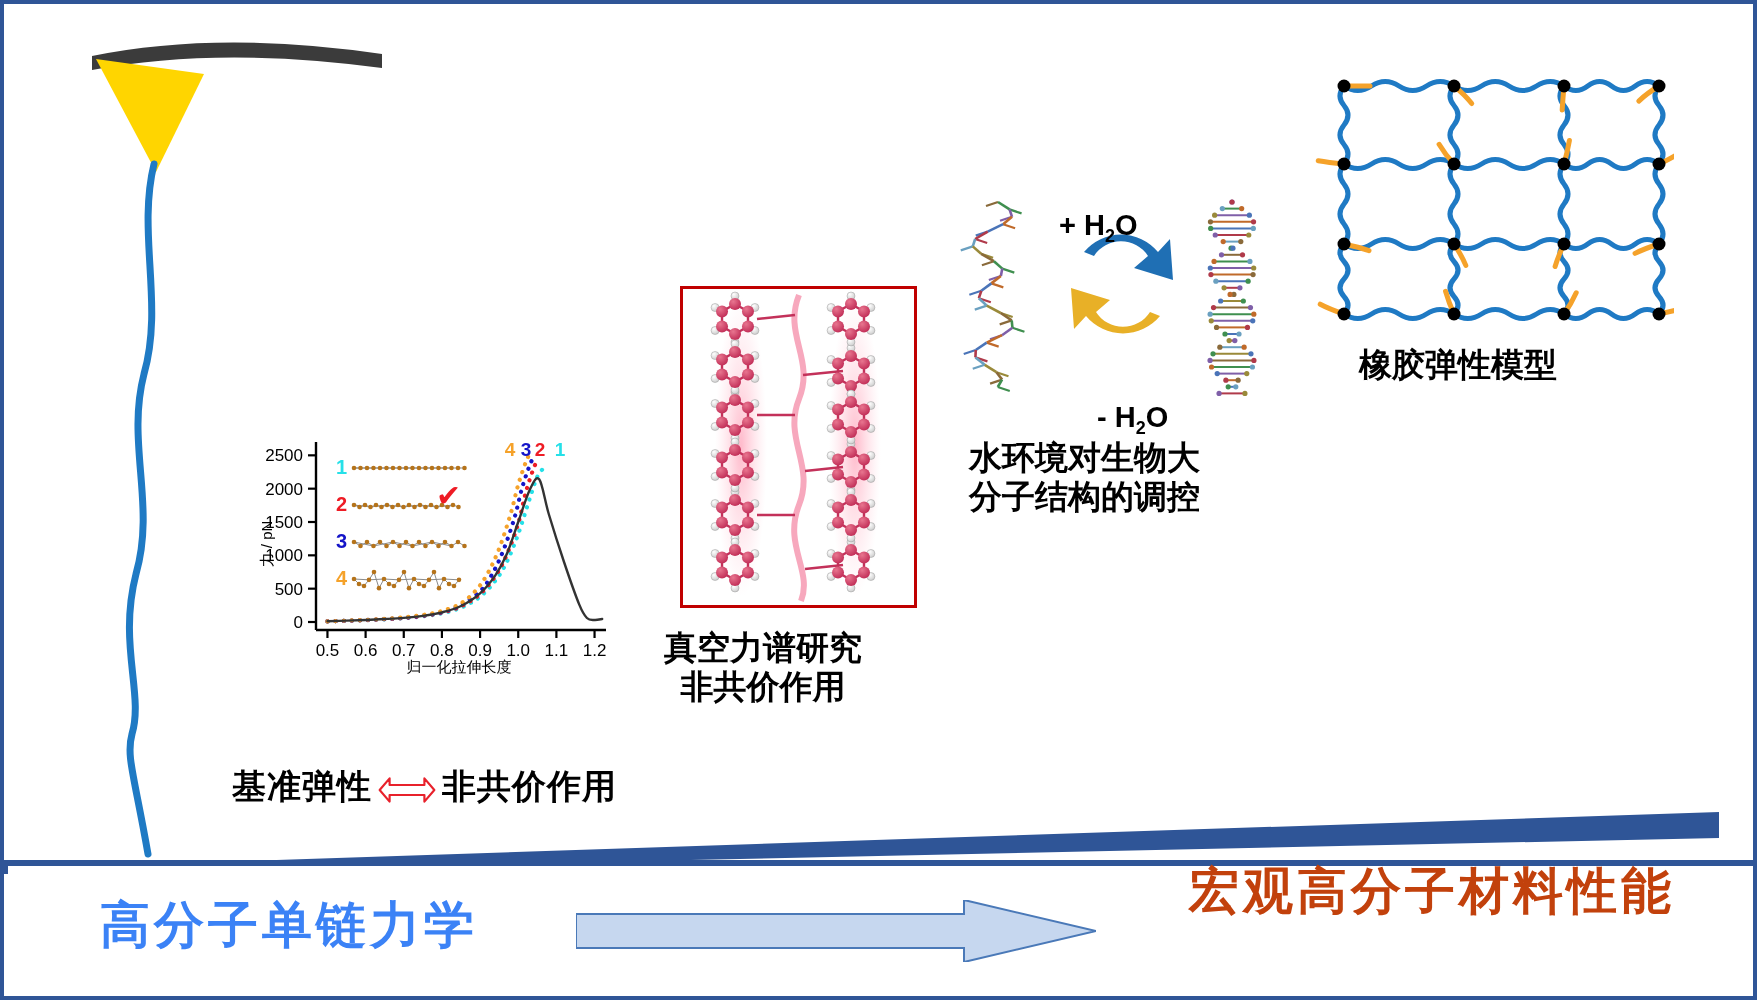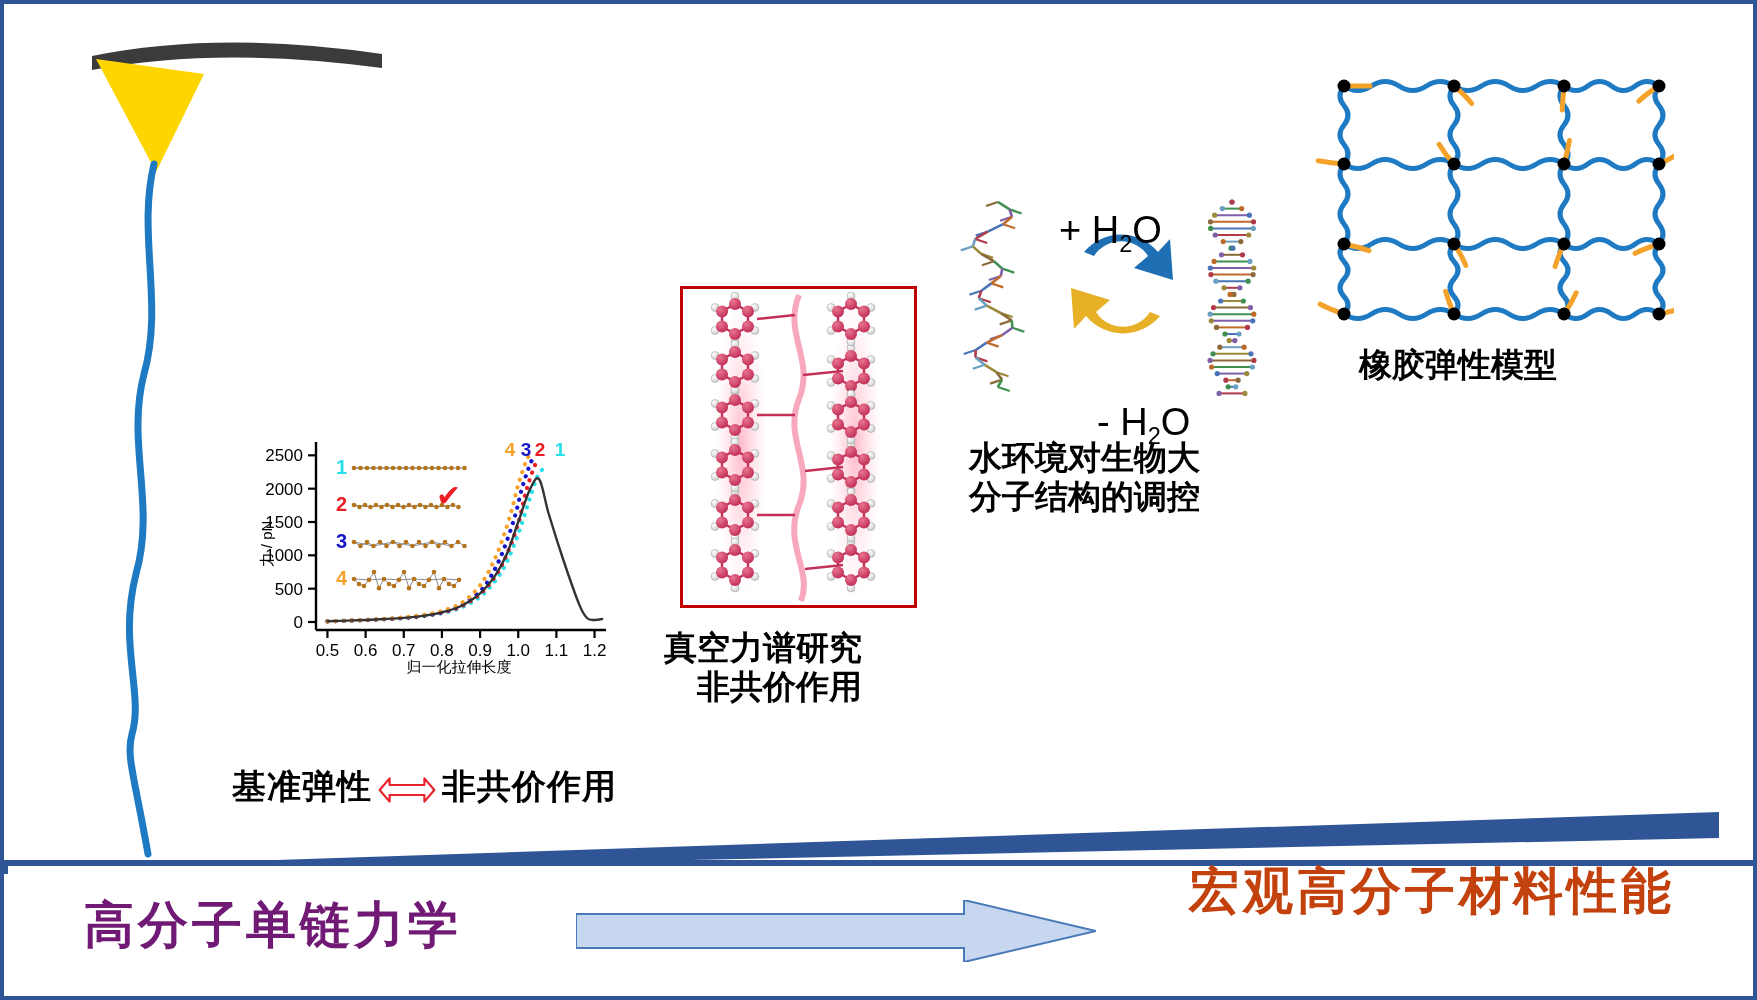--- a/index.html
+++ b/index.html
@@ -63,21 +63,21 @@
     display: flex;
     align-items: flex-end;
     gap: 6px;
   }
   #caption-chart .dbl-arrow { display:inline-block; width:58px; height:32px; }
 
   #caption-vacuum {
     left: 660px;
     top: 625px;
     font-size: 33px;
-    text-align: right;
+    text-align: center;
   }
 
   #caption-water {
     left: 965px;
     top: 435px;
     font-size: 33px;
     text-align: right;
   }
 
   #caption-rubber {
@@ -95,22 +95,22 @@
     border: 3px solid #c00000;
     background: #ffffff;
     box-sizing: border-box;
     overflow: hidden;
   }
 
   
   #water-panel { left: 940px; top: 190px; width: 360px; height: 210px; }
   .h2o-label {
     font-family: "Liberation Sans", sans-serif;
-    font-weight: normal;
-    font-size: 38px;
+    font-weight: bold;
+    font-size: 29px;
     color: #000;
     white-space: nowrap;
   }
   .h2o-label sub { font-size: 0.62em; }
   #h2o-plus { left: 1055px; top: 205px; }
   #h2o-minus { left: 1058px; top: 397px; margin-left: 35px; }
 
   
   #rubber-panel { left: 1310px; top: 60px; width: 360px; height: 260px; }
 
@@ -123,21 +123,21 @@
     height: 130px;
     background: #ffffff;
   }
   .banner-text {
     font-family: "DejaVu Sans", "Liberation Sans", sans-serif;
     font-weight: bold;
     font-size: 50px;
     letter-spacing: 4px;
     white-space: nowrap;
   }
-  #banner-left { left: 80px; top: 888px; color: #701a75; }
+  #banner-left { left: 96px; top: 888px; color: #3b82f6; }
   #banner-right { left: 1185px; top: 854px; color: #c2410c; }
   #banner-arrow { left: 572px; top: 896px; width: 520px; height: 62px; }
 </style>
 </head>
 <body>
 
 <div id="figure">
 
   <svg class="abs" id="afm-layer" viewBox="0 0 1757 1000" width="1757" height="1000">
 

